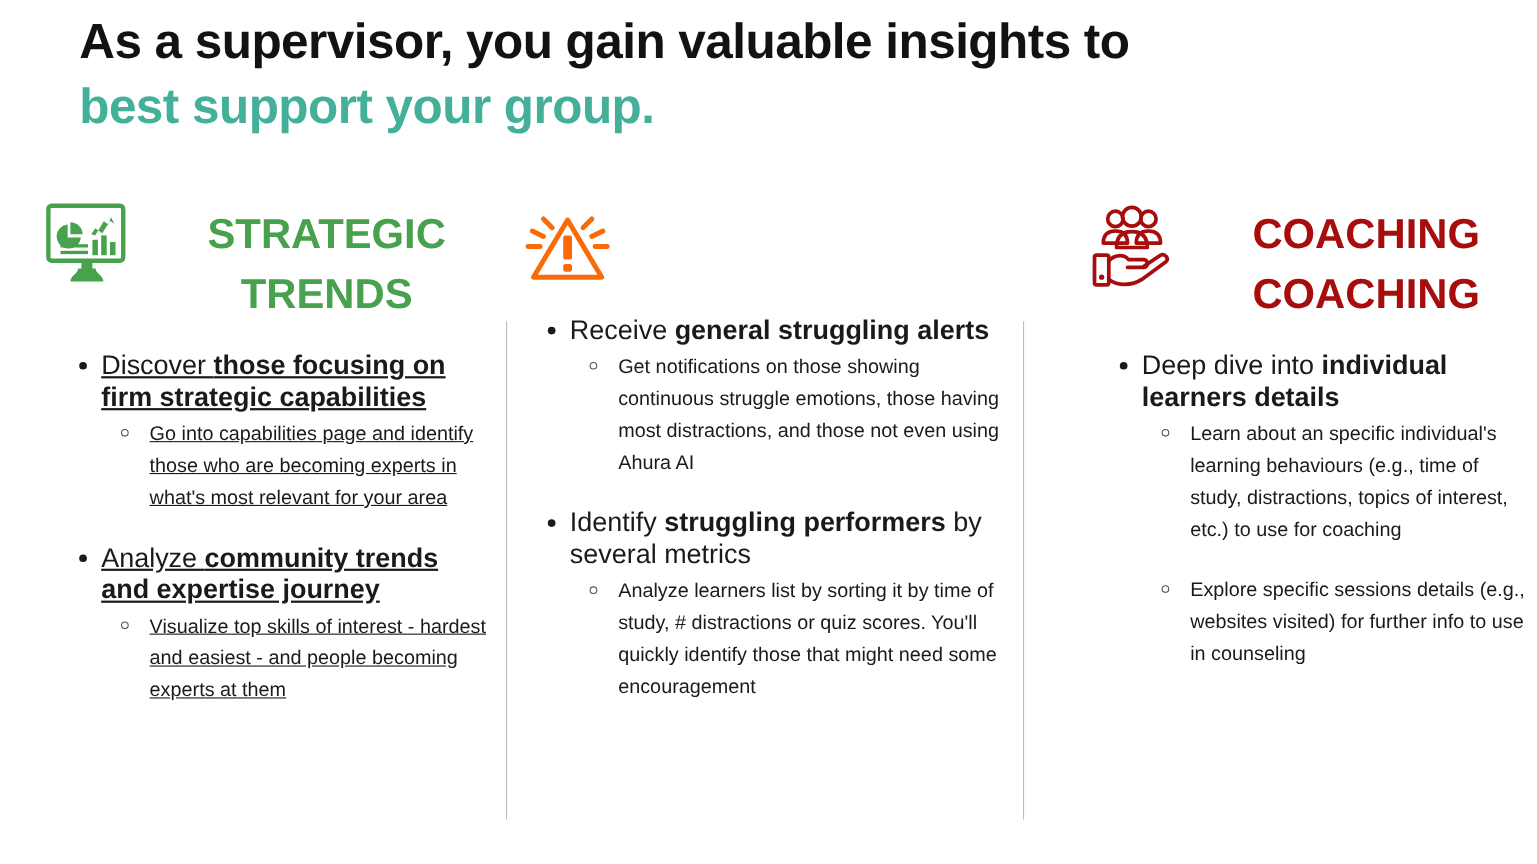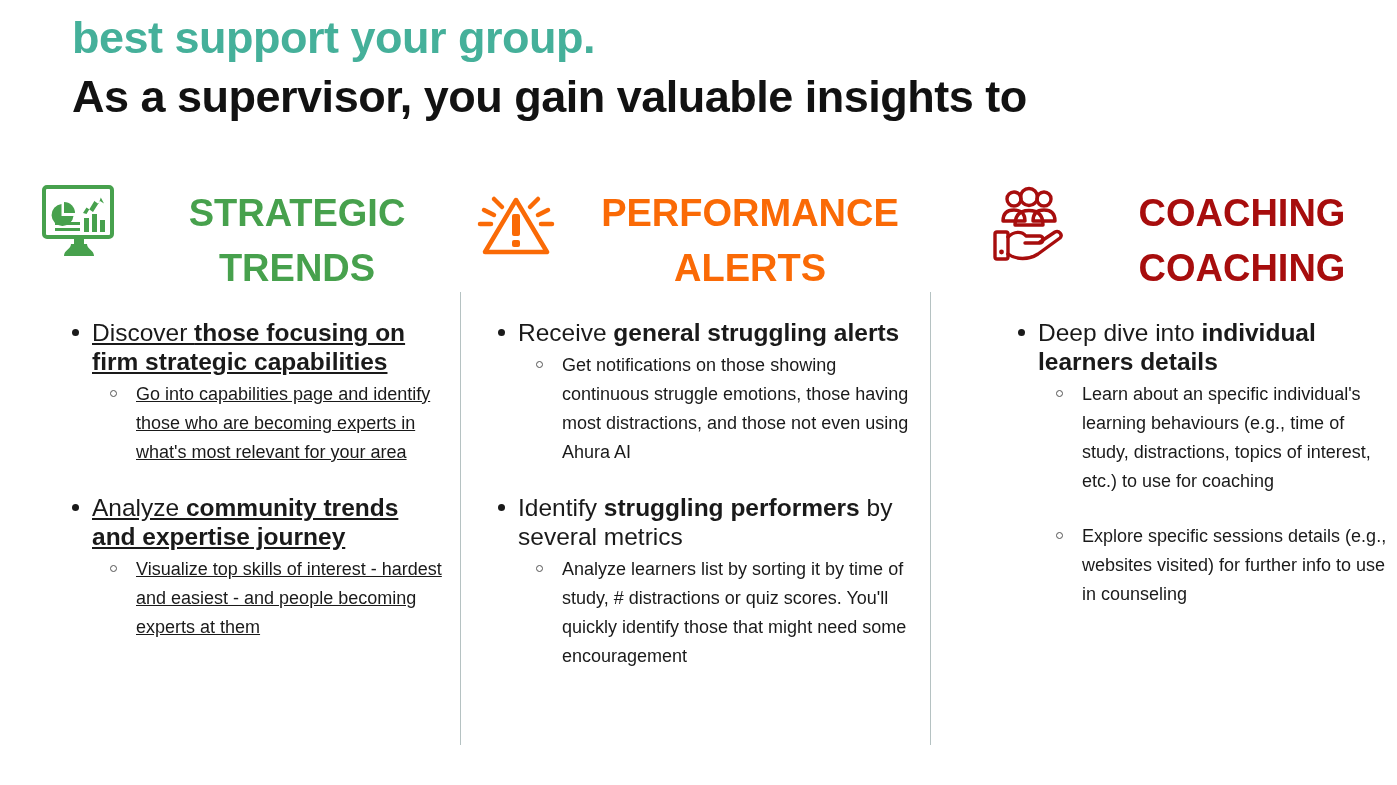--- a/index.html
+++ b/index.html
@@ -63,22 +63,22 @@
   .group{margin-bottom:26px;}
   .group:last-child{margin-bottom:0;}
   .b1 b,.b2 b{font-weight:bold;}
 </style>
 </head>
 <body>
 
 <div class="slide">
 
   <div class="title-block">
+    <div class="title-line title-line-1">As a supervisor, you gain valuable insights to</div>
     <div class="title-line title-line-2">best support your group.</div>
-    <div class="title-line title-line-1">As a supervisor, you gain valuable insights to</div>
   </div>
 
   <div class="divider divider-1"></div>
   <div class="divider divider-2"></div>
 
   <div class="col col-1">
     <div class="col-head">
       <span class="col-icon">
         <svg viewBox="0 0 78 82" width="78" height="82" aria-hidden="true">
           <g fill="none" stroke="#47a14d" stroke-width="4">
@@ -127,24 +127,20 @@
             <line x1="66" y1="17" x2="58" y2="25"></line>
             <line x1="76" y1="28" x2="66" y2="33"></line>
             <line x1="80" y1="42" x2="69" y2="42"></line>
           </g>
           <g fill="#fa6a06">
             <rect x="40" y="32" width="8" height="22" rx="2"></rect>
             <rect x="40" y="58" width="8" height="7" rx="2"></rect>
           </g>
         </svg>
       </span>
-      <span class="col-title">
-        <span>PERFORMANCE</span>
-        <span>ALERTS</span>
-      </span>
     </div>
     <div class="body">
       <div class="group">
         <div class="b1"><span>Receive </span><b>general struggling alerts</b><span></span></div>
         <div class="b2">Get notifications on those showing continuous struggle emotions, those having most distractions, and those not even using Ahura AI</div>
       </div>
       <div class="group">
         <div class="b1"><span>Identify </span><b>struggling performers</b><span> by several metrics</span></div>
         <div class="b2">Analyze learners list by sorting it by time of study, # distractions or quiz scores. You'll quickly identify those that might need some encouragement</div>
       </div>

